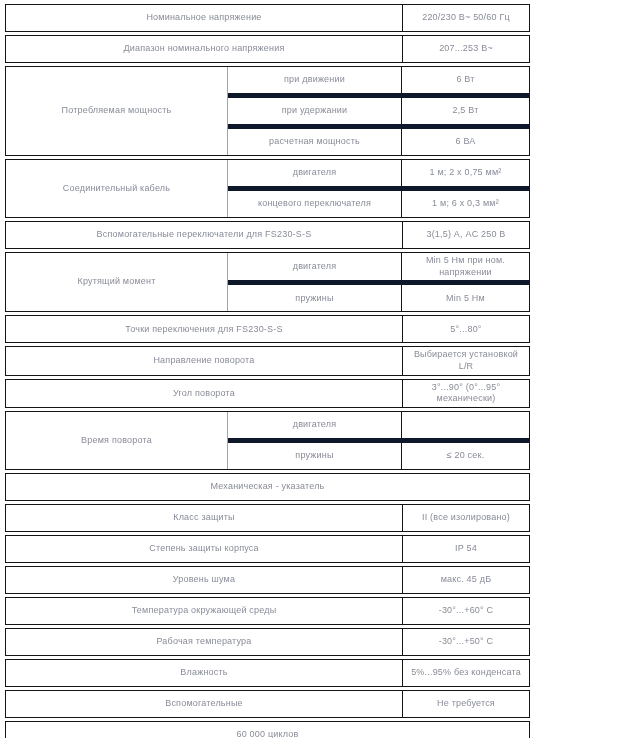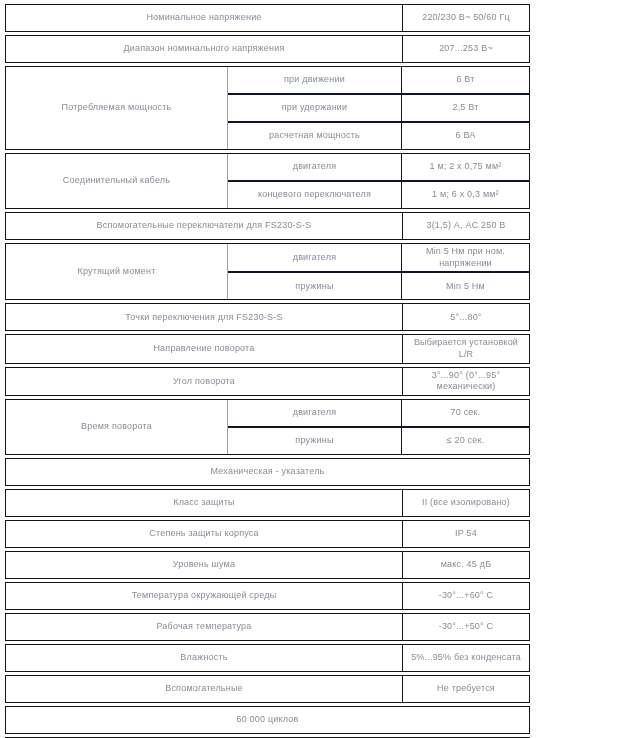--- a/index.html
+++ b/index.html
@@ -54,21 +54,21 @@
     width: 222px;
     border-right: 1px solid #a3a3a3;
   }
   .sub-rows {
     flex: 1;
     display: flex;
     flex-direction: column;
   }
   .sub-row {
     display: flex;
-    border-top: 2px solid #0f172a;
+    border-top: 5px solid #0f172a;
   }
   .sub-row:first-child {
     border-top: none;
   }
   .sub-label {
     width: 174px;
     min-height: 26px;
     border-right: 1px solid #141414;
   }
   .sub-value {
@@ -146,21 +146,20 @@
       </div>
       <div class="group">
         <div class="cell row-label">Угол поворота</div>
         <div class="cell row-value">3°...90° (0°...95° механически)</div>
       </div>
       <div class="group">
         <div class="cell group-label">Время поворота</div>
         <div class="sub-rows">
           <div class="sub-row">
             <div class="cell sub-label">двигателя</div>
-            <div class="cell sub-value">70 сек.</div>
           </div>
           <div class="sub-row">
             <div class="cell sub-label">пружины</div>
             <div class="cell sub-value">≤ 20 сек.</div>
           </div>
         </div>
       </div>
       <div class="group">
         <div class="cell row-value">Механическая - указатель</div>
       </div>

